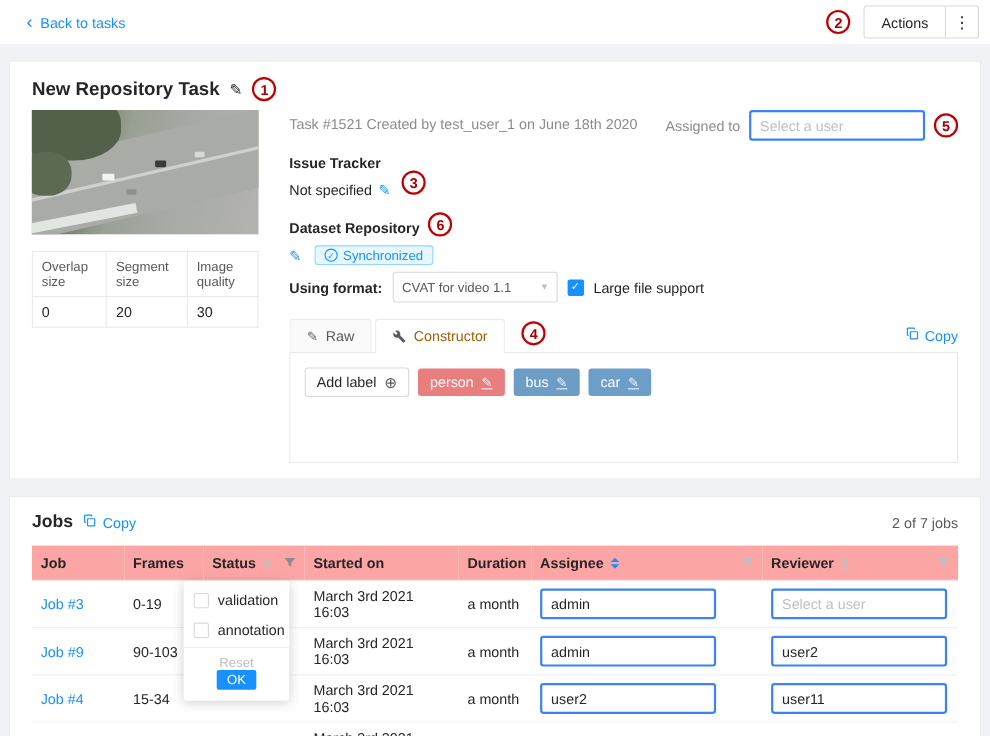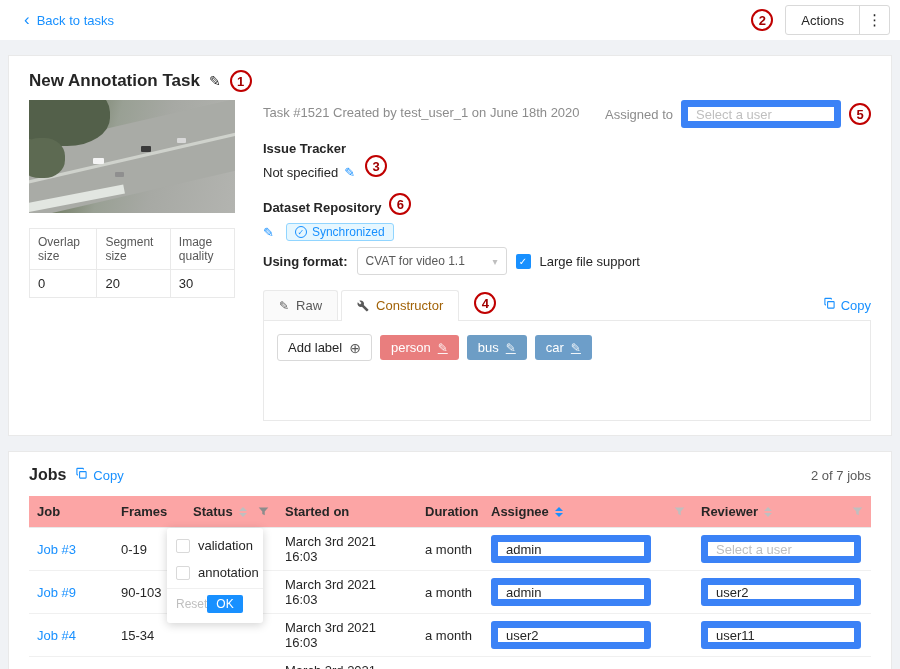--- a/index.html
+++ b/index.html
@@ -56,21 +56,21 @@
   .params th, .params td { border:1px solid #e9e9e9; padding:6px 8px; text-align:left;
     vertical-align:top; }
   .params td { font-size:13px; color:#262626; }
   
   .right-col { flex:1; margin-left:28px; min-width:0; }
   .meta-row { display:flex; justify-content:space-between; align-items:flex-start; }
   .meta { color:#8c8c8c; margin-top:5px; }
   .assign { display:flex; align-items:center; gap:8px; }
   .assign .albl { color:#8c8c8c; }
   input { font:inherit; }
-  .text-input { width:160px; height:28px; border:7px solid #3b82f6; border-radius:3px;
+  .text-input { width:160px; height:28px; border:2px solid #3b82f6; border-radius:3px;
     padding:0 8px; color:#262626; outline:none; }
   input::placeholder { color:#bfbfbf; }
   .sec-label { font-weight:700; margin-top:13px; display:flex; align-items:center; gap:8px; }
   .sec-value { margin-top:5px; display:flex; align-items:center; gap:6px; }
   .raised { transform:translateY(-6px); margin-left:4px; }
   .raised2 { transform:translateY(-3px); }
   .repo-url { font-family:"DejaVu Sans Mono", monospace; font-size:12px;
     font-style:italic; text-decoration:underline; }
   .sync-badge { display:inline-flex; align-items:center; gap:5px; border:1px solid #91d5ff;
     background:#e6f7ff; color:#1890ff; font-size:12px; padding:1px 8px;
@@ -125,22 +125,22 @@
   .sorter.active .up { border-bottom-color:#1890ff; }
   .sorter.active .down { border-top-color:#1890ff; }
   .funnel { margin-left:auto; display:inline-flex; cursor:pointer; }
   .job-link { color:#1890ff; cursor:pointer; }
   
   .filter-dropdown { position:absolute; left:158px; top:76px; width:96px; background:#fff;
     border-radius:3px; box-shadow:0 2px 10px rgba(0,0,0,.18); z-index:20; padding:4px 0; }
   .fd-item { display:flex; align-items:center; gap:8px; padding:6px 9px; cursor:pointer; }
   .fd-check { width:14px; height:14px; border:1px solid #d9d9d9; border-radius:2px;
     background:#fff; flex:none; }
-  .fd-footer { display:flex; align-items:center; 
-    border-top:1px solid #f0f0f0; padding:6px 9px; margin-top:2px; }
+  .fd-footer { display:flex; align-items:center; justify-content:space-between;
+    border-top:1px solid #f0f0f0; padding:6px 9px; margin-top:2px;flex-direction:column; }
   .fd-reset { color:#bfbfbf; font-size:12px; cursor:default; }
   .fd-ok { background:#1890ff; color:#fff; font-size:12px; padding:2px 9px;
     border-radius:2px; border:none; cursor:pointer; font-family:inherit; }
 </style>
 </head>
 <body>
 
 <div class="topbar">
   <div class="back">
     <span class="chev">‹</span>
@@ -150,21 +150,21 @@
     <span class="callout">2</span>
     <div class="actions-btn">
       <span class="lbl">Actions</span>
       <span class="dots">⋮</span>
     </div>
   </div>
 </div>
 
 <div class="card">
   <div class="title-row">
-    <h1 class="page-title">New Annotation Task</h1>
+    <h1 class="page-title">New Repository Task</h1>
     <span class="edit-dark">✎</span>
     <span class="callout">1</span>
   </div>
 
   <div class="task-body">
 
     <div class="left-col">
       <div class="thumb">
         <div class="road"></div>
         <div class="median"></div>

